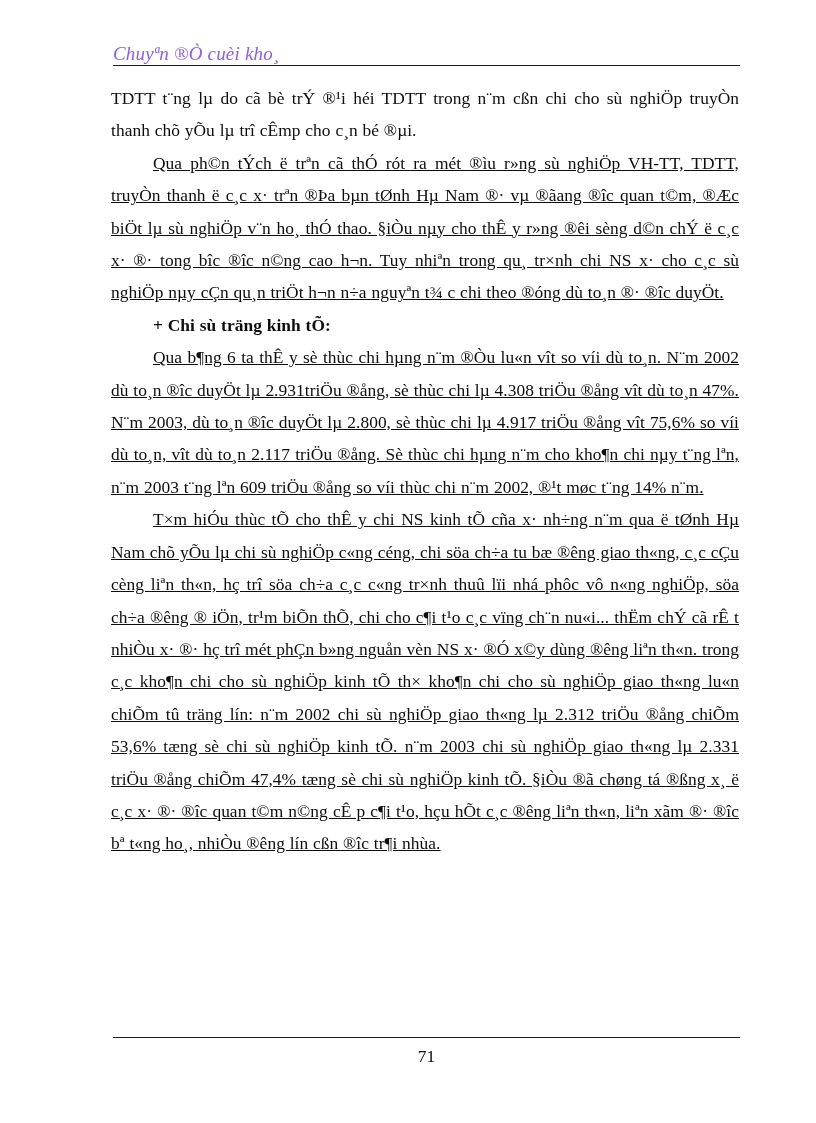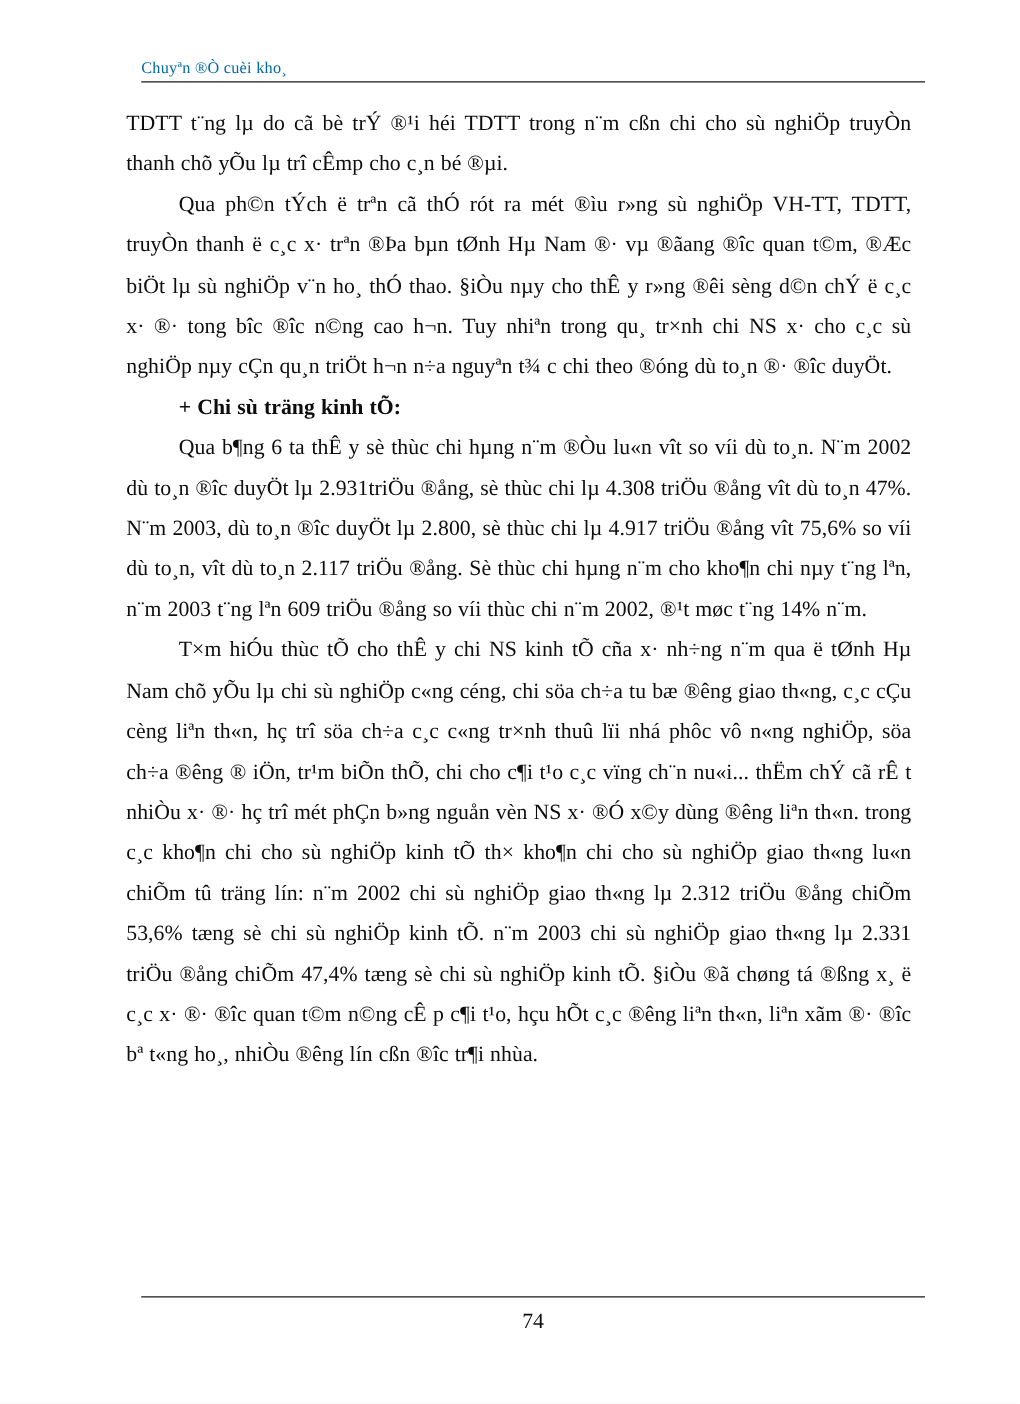--- a/index.html
+++ b/index.html
@@ -20,51 +20,53 @@
     box-sizing: border-box;
   }
   
   .header {
     position: absolute;
     left: 113px;
     top: 44px;
     width: 627px;
   }
   .header-title {
+    font-style: italic;
     font-weight: 400;
-    font-size: 13px;
+    font-size: 19px;
     line-height: 20px;
-    color: #0369a1;
+    color: #8b5cf6;
     letter-spacing: 0.2px;
     white-space: nowrap;
   }
   .header-rule {
     margin-top: 1px;
     border-bottom: 1.4px solid #1a1a1a;
     width: 627px;
   }
   
   .body-area {
     position: absolute;
-    left: 101px;
+    left: 111px;
     top: 82px;
     width: 628px;
   }
   .para {
     margin: 0;
     font-size: 17.4px;
     line-height: 32.4px;
     color: #0d0d0d;
     text-align: justify;
     text-justify: inter-word;
     letter-spacing: 0.05px;
     word-spacing: 0.4px;
   }
   .para.indent {
     text-indent: 42px;
+    text-decoration: underline;
   }
   .para.heading {
     text-indent: 42px;
     font-weight: 700;
   }
   .para.last-flush > :last-child {
     
   }
   
   .footer {
@@ -98,16 +100,16 @@
   <div class="body-area">
     <p class="para">TDTT t¨ng lµ do cã bè trÝ ®¹i héi TDTT trong n¨m cßn chi cho sù nghiÖp truyÒn thanh chõ yÕu lµ trî cÊmp cho c¸n bé ®µi.</p>
     <p class="para indent">Qua ph©n tÝch ë trªn cã thÓ rót ra mét ®ìu r»ng sù nghiÖp VH-TT, TDTT, truyÒn thanh ë c¸c x· trªn ®Þa bµn tØnh Hµ Nam ®· vµ ®ãang ®îc quan t©m, ®Æc biÖt lµ sù nghiÖp v¨n ho¸ thÓ thao. §iÒu nµy cho thÊ y r»ng ®êi sèng d©n chÝ ë c¸c x· ®· tong bîc ®îc n©ng cao h¬n. Tuy nhiªn trong qu¸ tr×nh chi NS x· cho c¸c sù nghiÖp nµy cÇn qu¸n triÖt h¬n n÷a nguyªn t¾ c chi theo ®óng dù to¸n ®· ®îc duyÖt.</p>
     <p class="para heading">+ Chi sù träng kinh tÕ:</p>
     <p class="para indent">Qua b¶ng 6 ta thÊ y sè thùc chi hµng n¨m ®Òu lu«n vît so víi dù to¸n. N¨m 2002 dù to¸n ®îc duyÖt lµ 2.931triÖu ®ång, sè thùc chi lµ 4.308 triÖu ®ång vît dù to¸n 47%. N¨m 2003, dù to¸n ®îc duyÖt lµ 2.800, sè thùc chi lµ 4.917 triÖu ®ång vît 75,6% so víi dù to¸n, vît dù to¸n 2.117 triÖu ®ång. Sè thùc chi hµng n¨m cho kho¶n chi nµy t¨ng lªn, n¨m 2003 t¨ng lªn 609 triÖu ®ång so víi thùc chi n¨m 2002, ®¹t møc t¨ng 14% n¨m.</p>
     <p class="para indent">T×m hiÓu thùc tÕ cho thÊ y chi NS kinh tÕ cña x· nh÷ng n¨m qua ë tØnh Hµ Nam chõ yÕu lµ chi sù nghiÖp c«ng céng, chi söa ch÷a tu bæ ®êng giao th«ng, c¸c cÇu cèng liªn th«n, hç trî söa ch÷a c¸c c«ng tr×nh thuû lïi nhá phôc vô n«ng nghiÖp, söa ch÷a ®êng ® iÖn, tr¹m biÕn thÕ, chi cho c¶i t¹o c¸c vïng ch¨n nu«i... thËm chÝ cã rÊ t nhiÒu x· ®· hç trî mét phÇn b»ng nguån vèn NS x· ®Ó x©y dùng ®êng liªn th«n. trong c¸c kho¶n chi cho sù nghiÖp kinh tÕ th× kho¶n chi cho sù nghiÖp giao th«ng lu«n chiÕm tû träng lín: n¨m 2002 chi sù nghiÖp giao th«ng lµ 2.312 triÖu ®ång chiÕm 53,6% tæng sè chi sù nghiÖp kinh tÕ. n¨m 2003 chi sù nghiÖp giao th«ng lµ 2.331 triÖu ®ång chiÕm 47,4% tæng sè chi sù nghiÖp kinh tÕ. §iÒu ®ã chøng tá ®ßng x¸ ë c¸c x· ®· ®îc quan t©m n©ng cÊ p c¶i t¹o, hçu hÕt c¸c ®êng liªn th«n, liªn xãm ®· ®îc bª t«ng ho¸, nhiÒu ®êng lín cßn ®îc tr¶i nhùa.</p>
   </div>
 
   <div class="footer">
     <div class="footer-rule"></div>
-    <div class="footer-page-number">74</div>
+    <div class="footer-page-number">71</div>
   </div>
 
 </div>
 
 </body></html>

